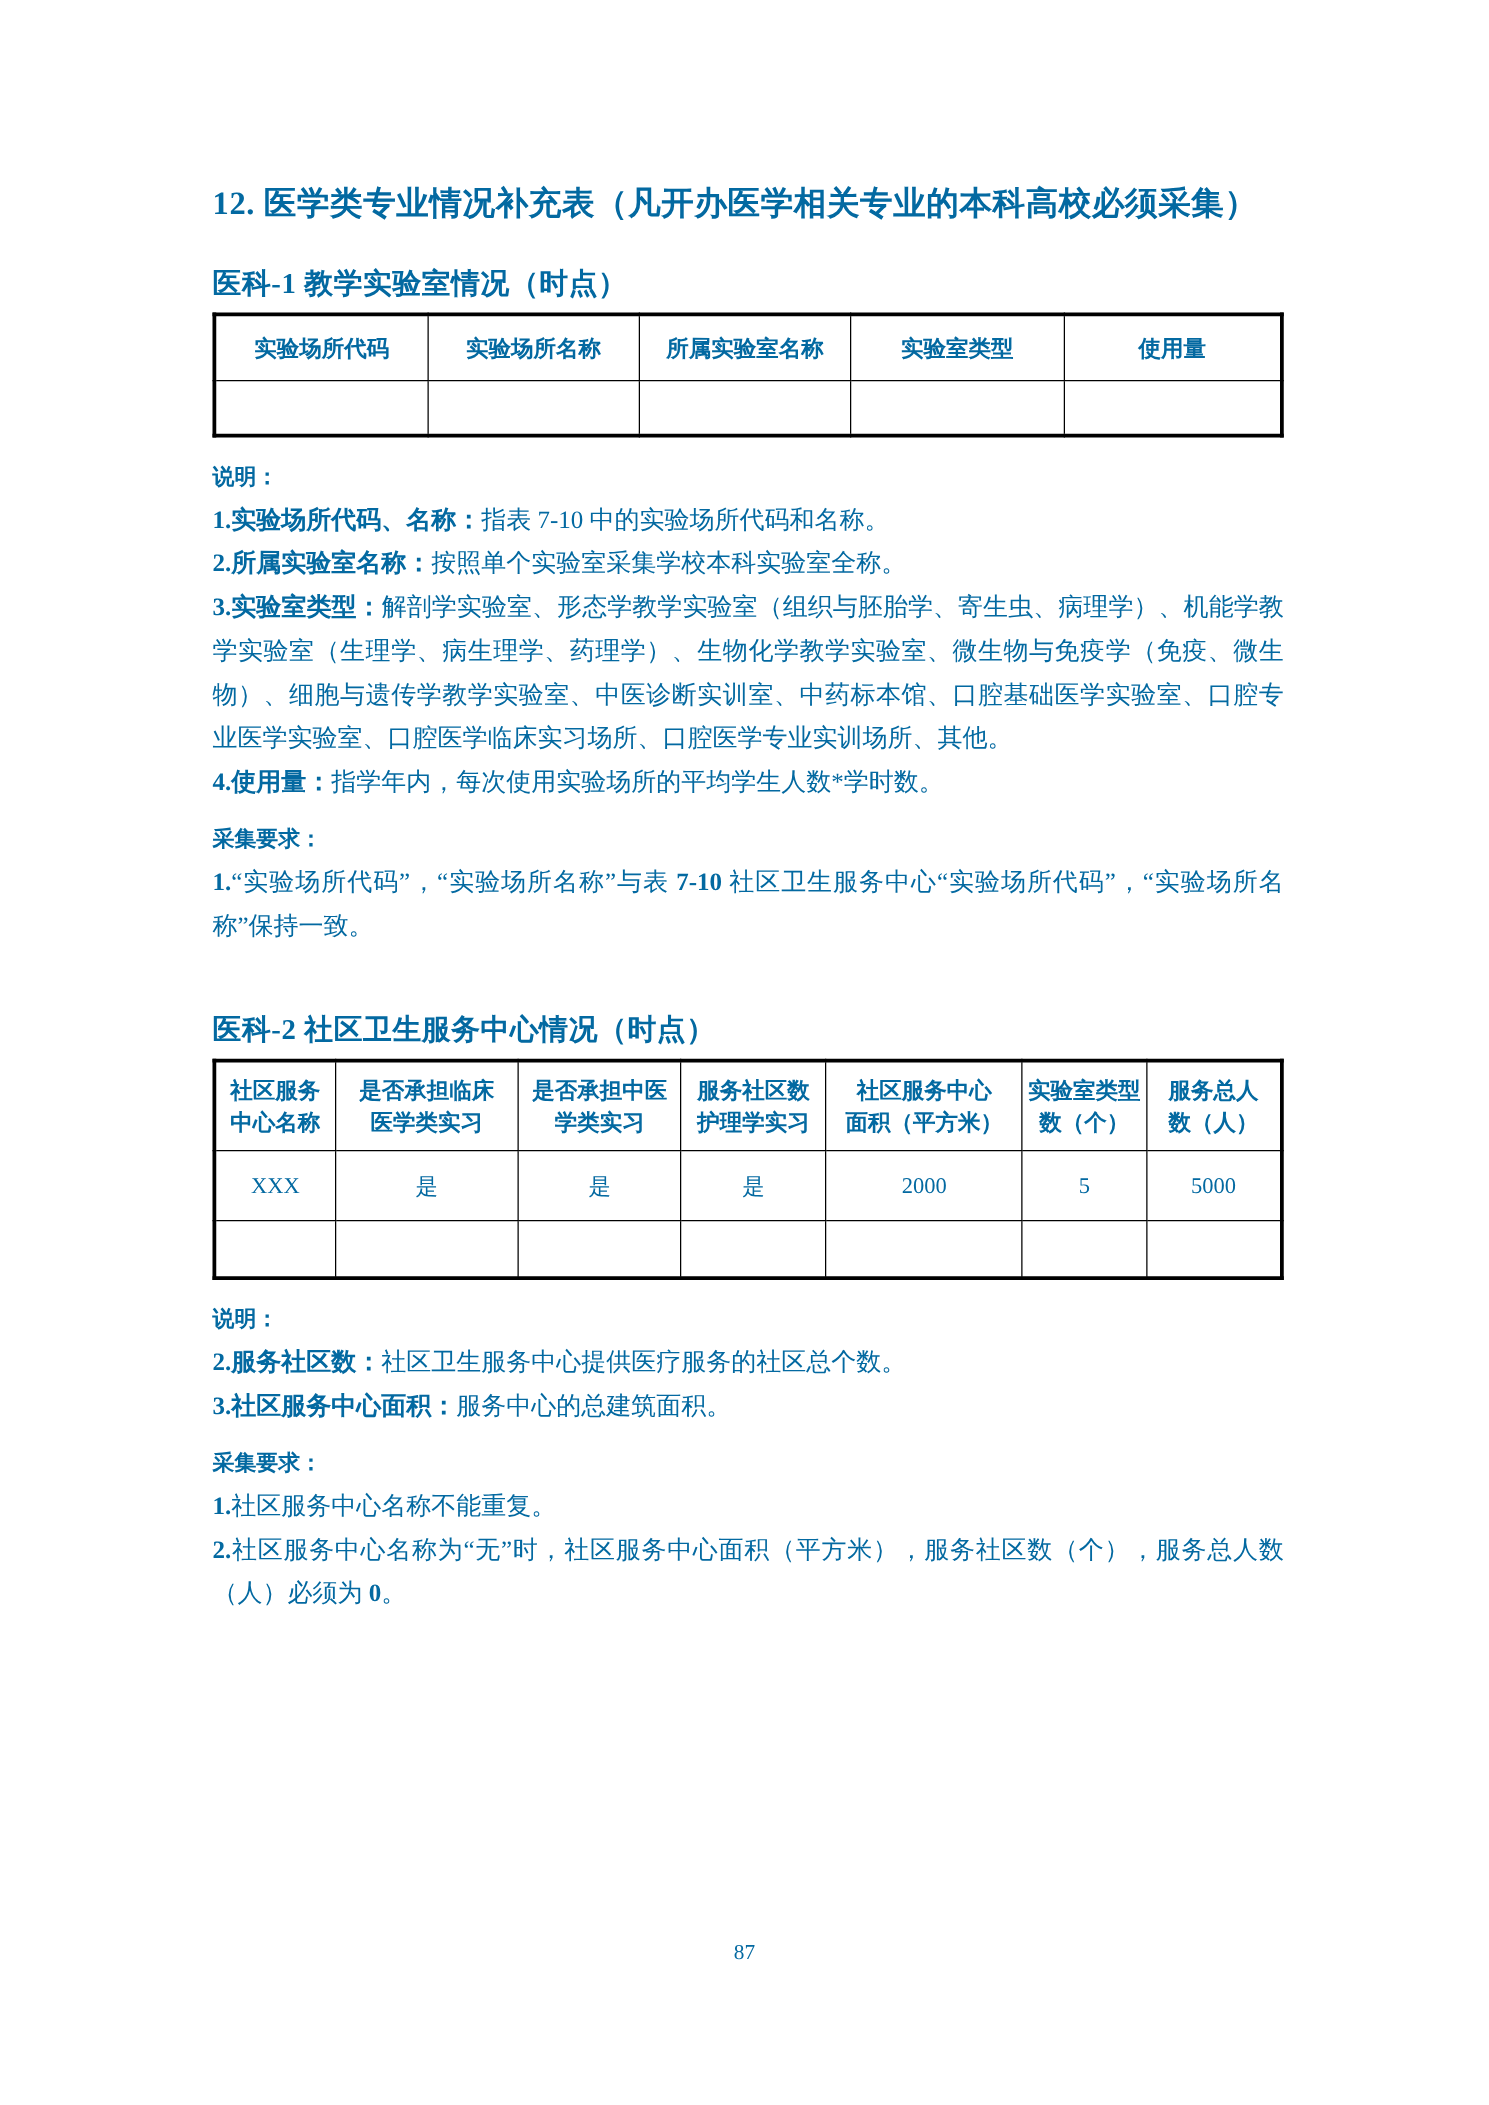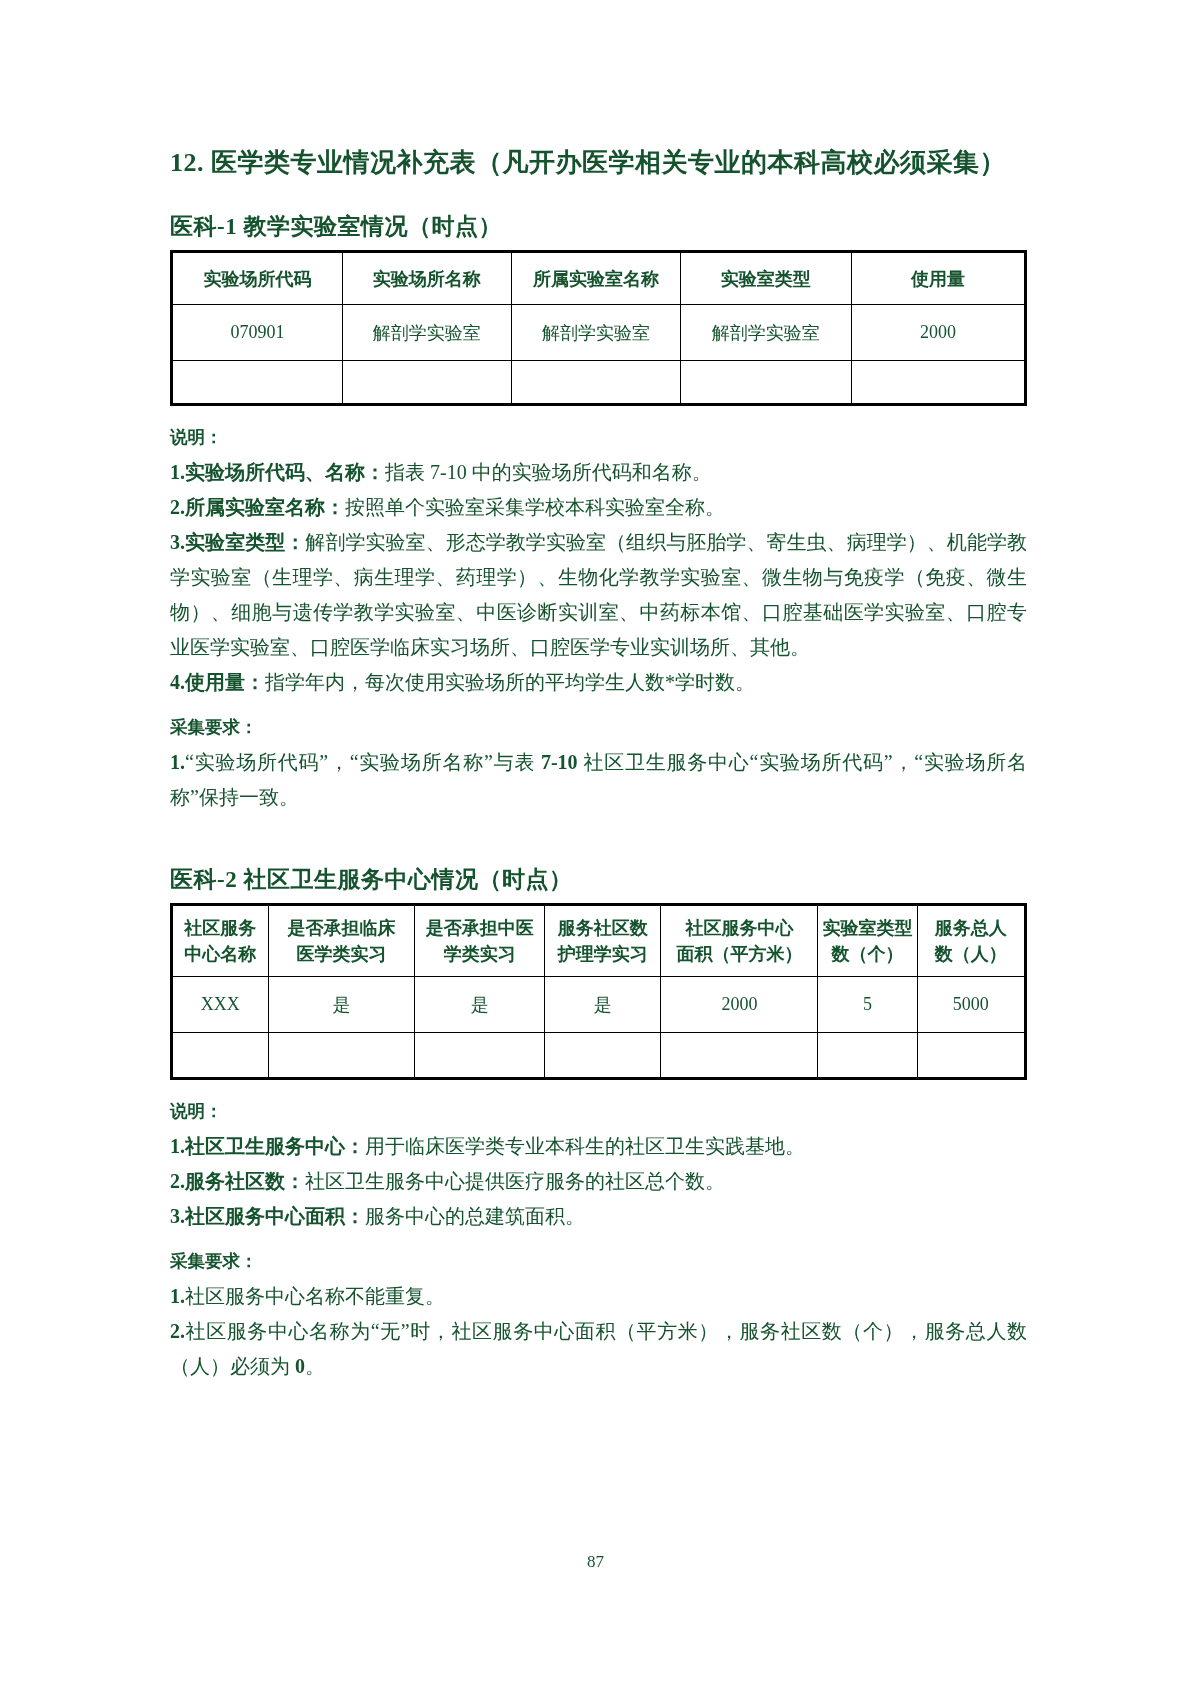--- a/index.html
+++ b/index.html
@@ -3,21 +3,21 @@
 <meta charset="utf-8">
 <style>
   * { margin: 0; padding: 0; box-sizing: border-box; }
   html, body { background: #ffffff; }
   .page {
     position: relative;
     width: 1191px;
     height: 1684px;
     margin: 0 auto;
     background: #ffffff;
-    color: #14532d;
+    color: #0369a1;
     font-family: "Liberation Serif", "DejaVu Serif", serif;
     padding: 146px 164px 0 170px;
     overflow: hidden;
   }
   .doc-title {
     font-size: 26px;
     font-weight: bold;
     line-height: 34px;
     letter-spacing: 0.5px;
     margin-bottom: 34px;
@@ -99,27 +99,20 @@
       <thead>
         <tr>
           <th>实验场所代码</th>
           <th>实验场所名称</th>
           <th>所属实验室名称</th>
           <th>实验室类型</th>
           <th>使用量</th>
         </tr>
       </thead>
       <tbody>
-        <tr class="data-row">
-          <td>070901</td>
-          <td>解剖学实验室</td>
-          <td>解剖学实验室</td>
-          <td>解剖学实验室</td>
-          <td>2000</td>
-        </tr>
         <tr class="empty-row">
           <td></td>
           <td></td>
           <td></td>
           <td></td>
           <td></td>
         </tr>
       </tbody>
     </table>
 
@@ -182,21 +175,20 @@
           <td></td>
           <td></td>
           <td></td>
           <td></td>
           <td></td>
         </tr>
       </tbody>
     </table>
 
     <p class="notes-title">说明：</p>
-    <p class="body-text"><span class="note-label">1.社区卫生服务中心：</span><span>用于临床医学类专业本科生的社区卫生实践基地。</span></p>
     <p class="body-text"><span class="note-label">2.服务社区数：</span><span>社区卫生服务中心提供医疗服务的社区总个数。</span></p>
     <p class="body-text"><span class="note-label">3.社区服务中心面积：</span><span>服务中心的总建筑面积。</span></p>
 
     <p class="req-title">采集要求：</p>
     <p class="body-text"><span class="bold-seg">1.</span><span>社区服务中心名称不能重复。</span></p>
     <p class="body-text"><span class="bold-seg">2.</span><span>社区服务中心名称为“无”时，社区服务中心面积（平方米），服务社区数（个），服务总人数（人）必须为 </span><span class="bold-seg">0</span><span>。</span></p>
   </div>
 
   <div class="page-number">87</div>
 

